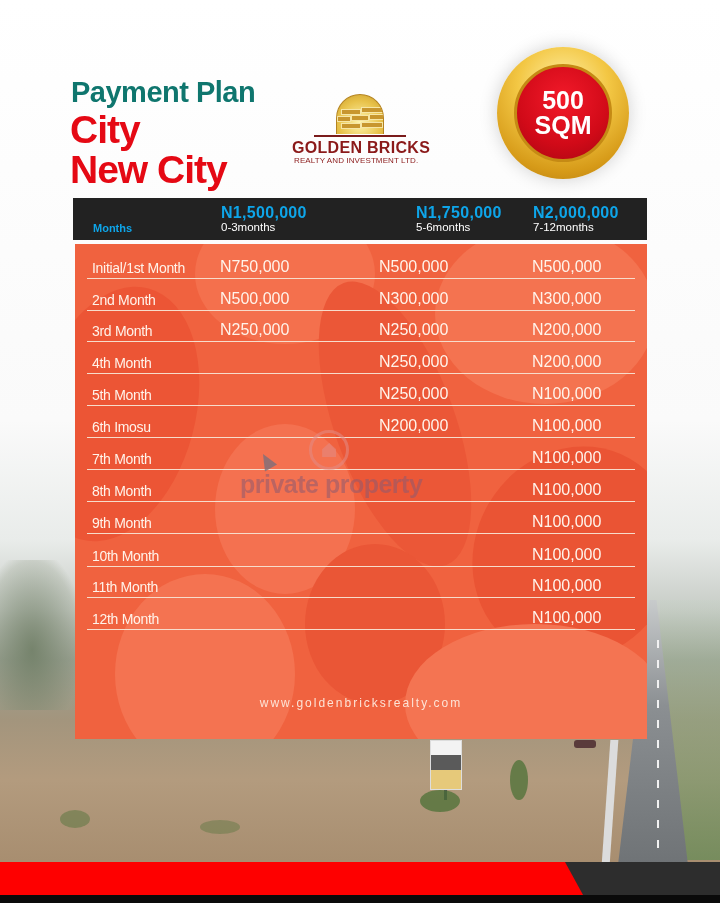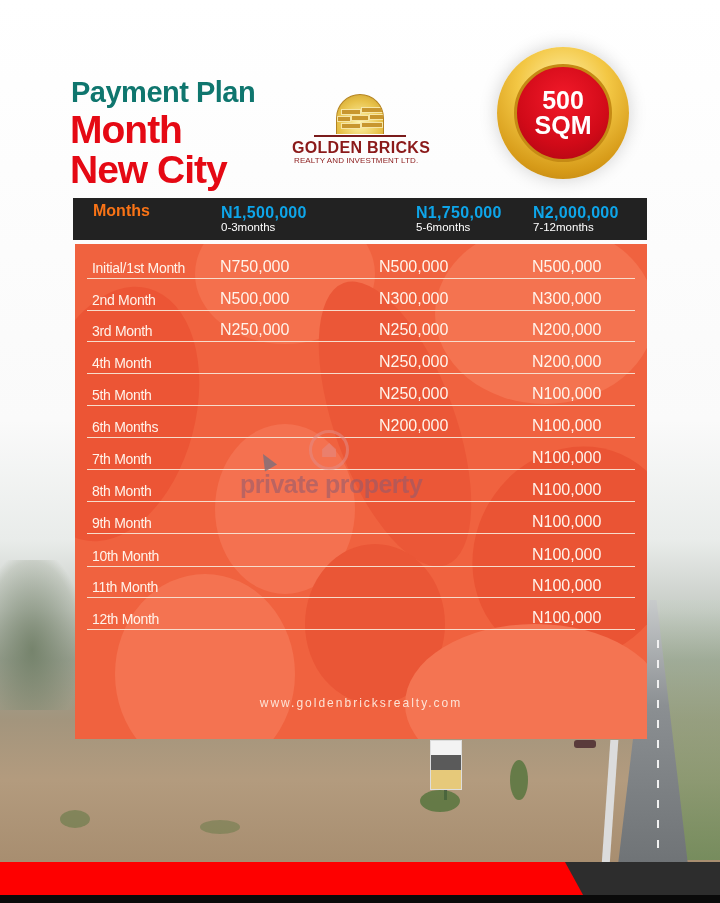--- a/index.html
+++ b/index.html
@@ -44,21 +44,21 @@
   .badge { position: absolute; left: 497px; top: 47px; width: 132px; height: 132px; border-radius: 50%;
     background: radial-gradient(circle at 50% 30%, #fff1a8, #f3c744 40%, #d69a18 75%, #b07810);
     box-shadow: 0 0 18px rgba(0,0,0,0.18); }
   .badge-inner { position: absolute; left: 17px; top: 17px; width: 98px; height: 98px; border-radius: 50%;
     background: radial-gradient(circle at 50% 35%, #f31a2a, #d10a18 60%, #a80612);
     border: 3px solid #c58a14; display: flex; flex-direction: column; align-items: center; justify-content: center; }
   .badge-text { color: #fff; font-weight: bold; font-size: 25px; line-height: 25px; text-align: center; }
 
   
   .thead { position: absolute; left: 73px; top: 198px; width: 574px; height: 42px; background: #222222; }
-  .th-months { position: absolute; left: 20px; top: 4px; font-size: 16px; font-weight: bold; color: #f97316; }
+  .th-months { position: absolute; left: 20px; top: 24px; font-size: 11px; font-weight: bold; color: #0ea5e9; }
   .th-col { position: absolute; top: 7px; }
   .th-price { font-size: 16px; font-weight: bold; color: #0ea5e9; line-height: 16px; letter-spacing: 0.3px; }
   .th-range { font-size: 11.5px; color: #fff; line-height: 12px; }
 
   
   .panel { position: absolute; left: 75px; top: 244px; width: 572px; height: 495px; overflow: hidden;
     background: #f0623f; }
   .blob { position: absolute; border-radius: 50%; }
   .row { position: absolute; left: 12px; width: 548px; height: 26px; border-bottom: 1.5px solid #f7dccb; }
   .cell { position: absolute; bottom: 2px; color: #fff3ea; white-space: nowrap; }
@@ -97,21 +97,21 @@
 <div class="billboard"></div>
 <div class="billboard-post"></div>
 <div class="car"></div>
 <div class="bush" style="left:420px;top:790px;width:40px;height:22px;"></div>
 <div class="bush" style="left:510px;top:760px;width:18px;height:40px;"></div>
 <div class="bush" style="left:60px;top:810px;width:30px;height:18px;opacity:0.6;"></div>
 <div class="bush" style="left:200px;top:820px;width:40px;height:14px;opacity:0.5;"></div>
 
 <div class="title-sub">Payment Plan</div>
 <div class="title-main">
-  <div>Month</div>
+  <div>City</div>
   <div>New City</div>
 </div>
 
 <div class="logo">
   <div class="logo-sun">
     <div class="logo-brick" style="left:4px;top:14px;width:20px;"></div>
     <div class="logo-brick" style="left:24px;top:12px;width:22px;"></div>
     <div class="logo-brick" style="left:0px;top:21px;width:14px;"></div>
     <div class="logo-brick" style="left:14px;top:20px;width:18px;"></div>
     <div class="logo-brick" style="left:32px;top:19px;width:16px;"></div>
@@ -182,21 +182,21 @@
     <span class="cell cell-v cell-c2">N250,000</span>
     <span class="cell cell-v cell-c3">N200,000</span>
   </div>
   <div class="row" style="top:136px;">
     <span class="cell cell-label">5th Month</span>
     <span class="cell cell-v cell-c1"></span>
     <span class="cell cell-v cell-c2">N250,000</span>
     <span class="cell cell-v cell-c3">N100,000</span>
   </div>
   <div class="row" style="top:168px;">
-    <span class="cell cell-label">6th Months</span>
+    <span class="cell cell-label">6th Imosu</span>
     <span class="cell cell-v cell-c1"></span>
     <span class="cell cell-v cell-c2">N200,000</span>
     <span class="cell cell-v cell-c3">N100,000</span>
   </div>
   <div class="row" style="top:200px;">
     <span class="cell cell-label">7th Month</span>
     <span class="cell cell-v cell-c1"></span>
     <span class="cell cell-v cell-c2"></span>
     <span class="cell cell-v cell-c3">N100,000</span>
   </div>

